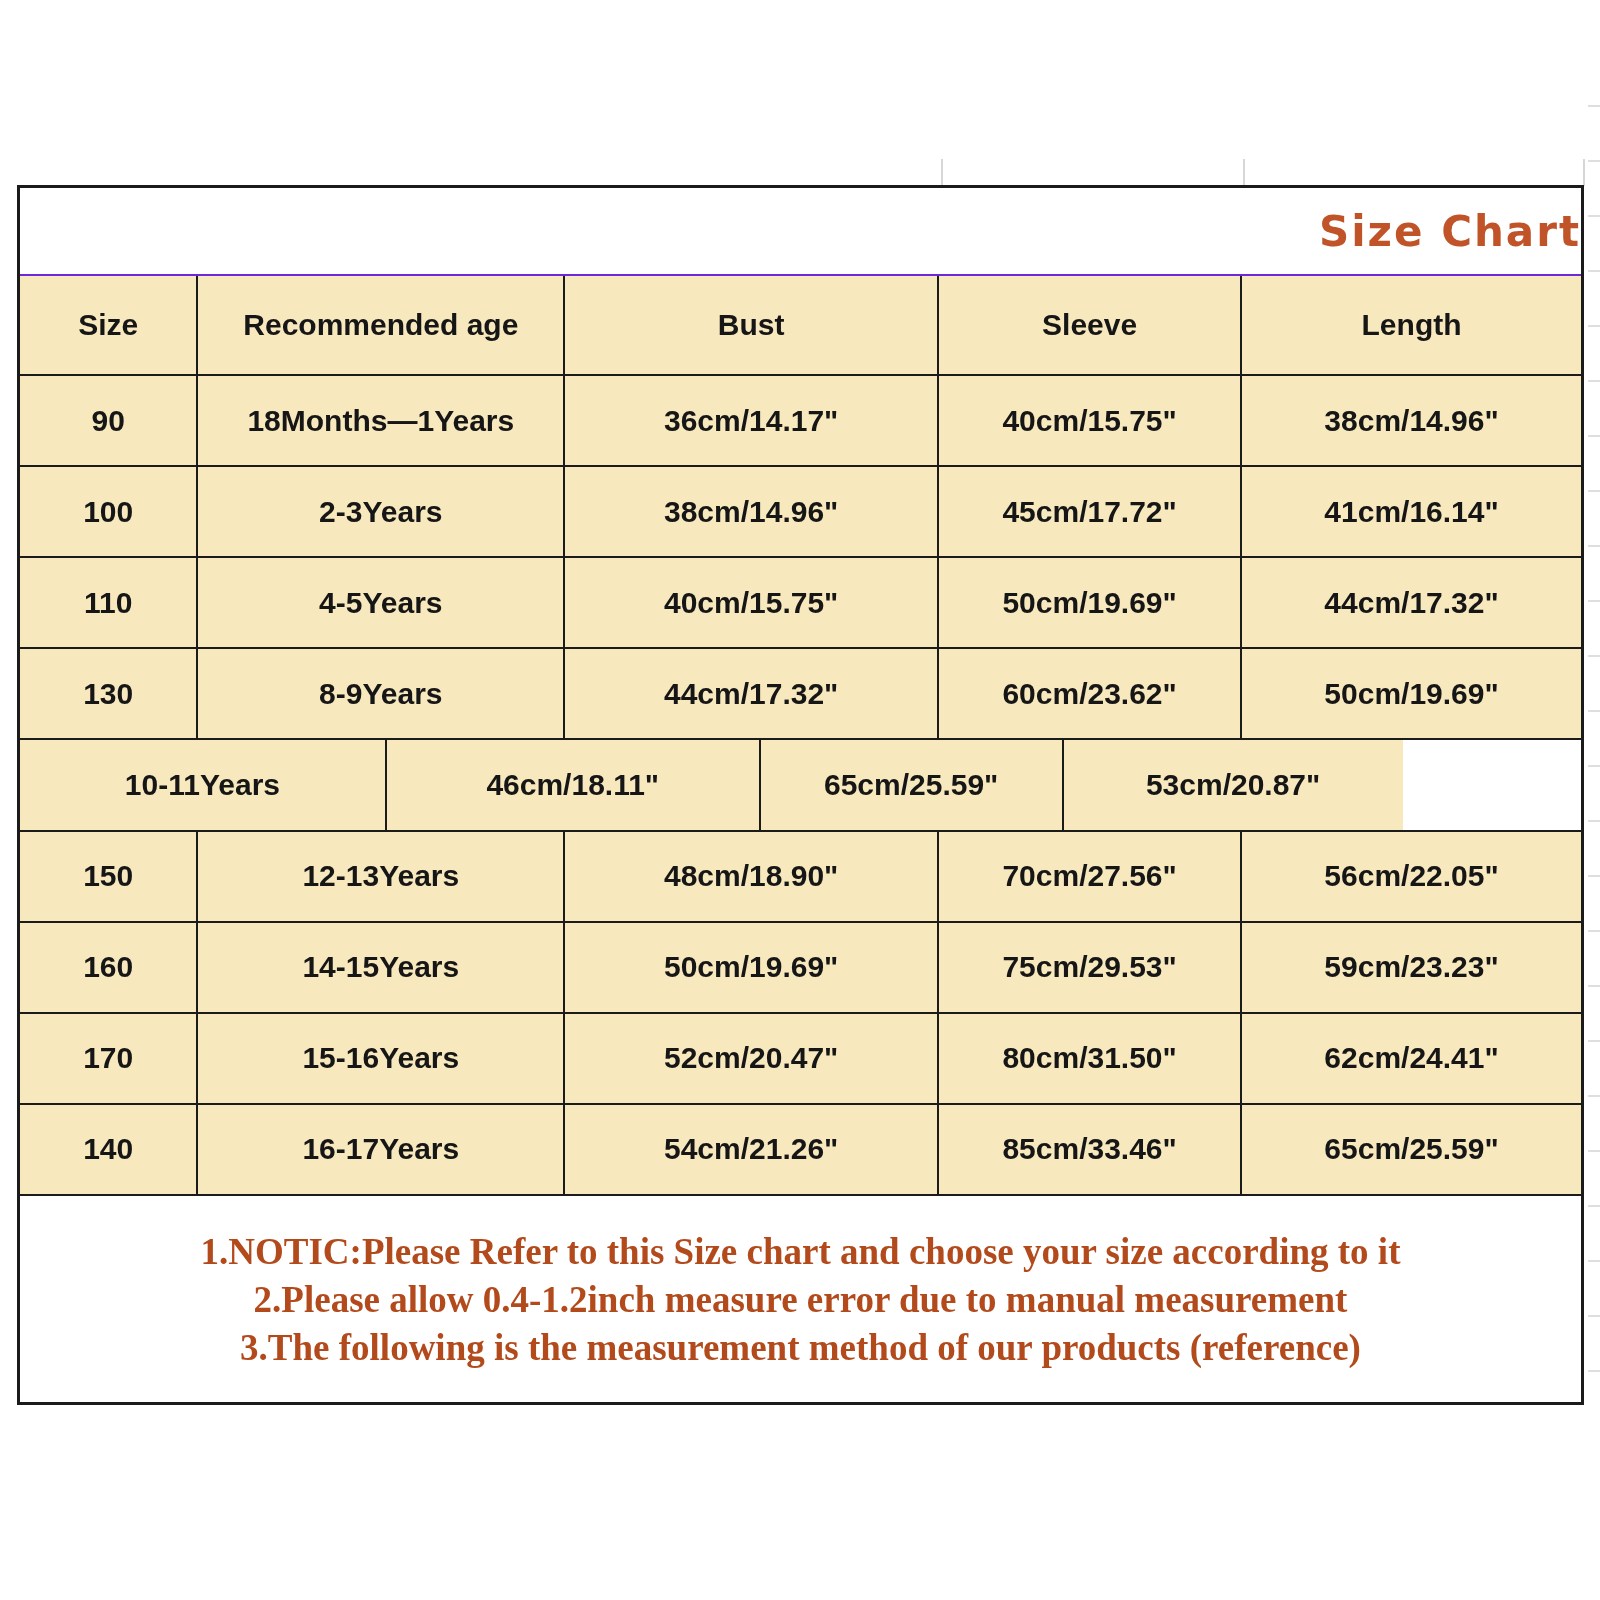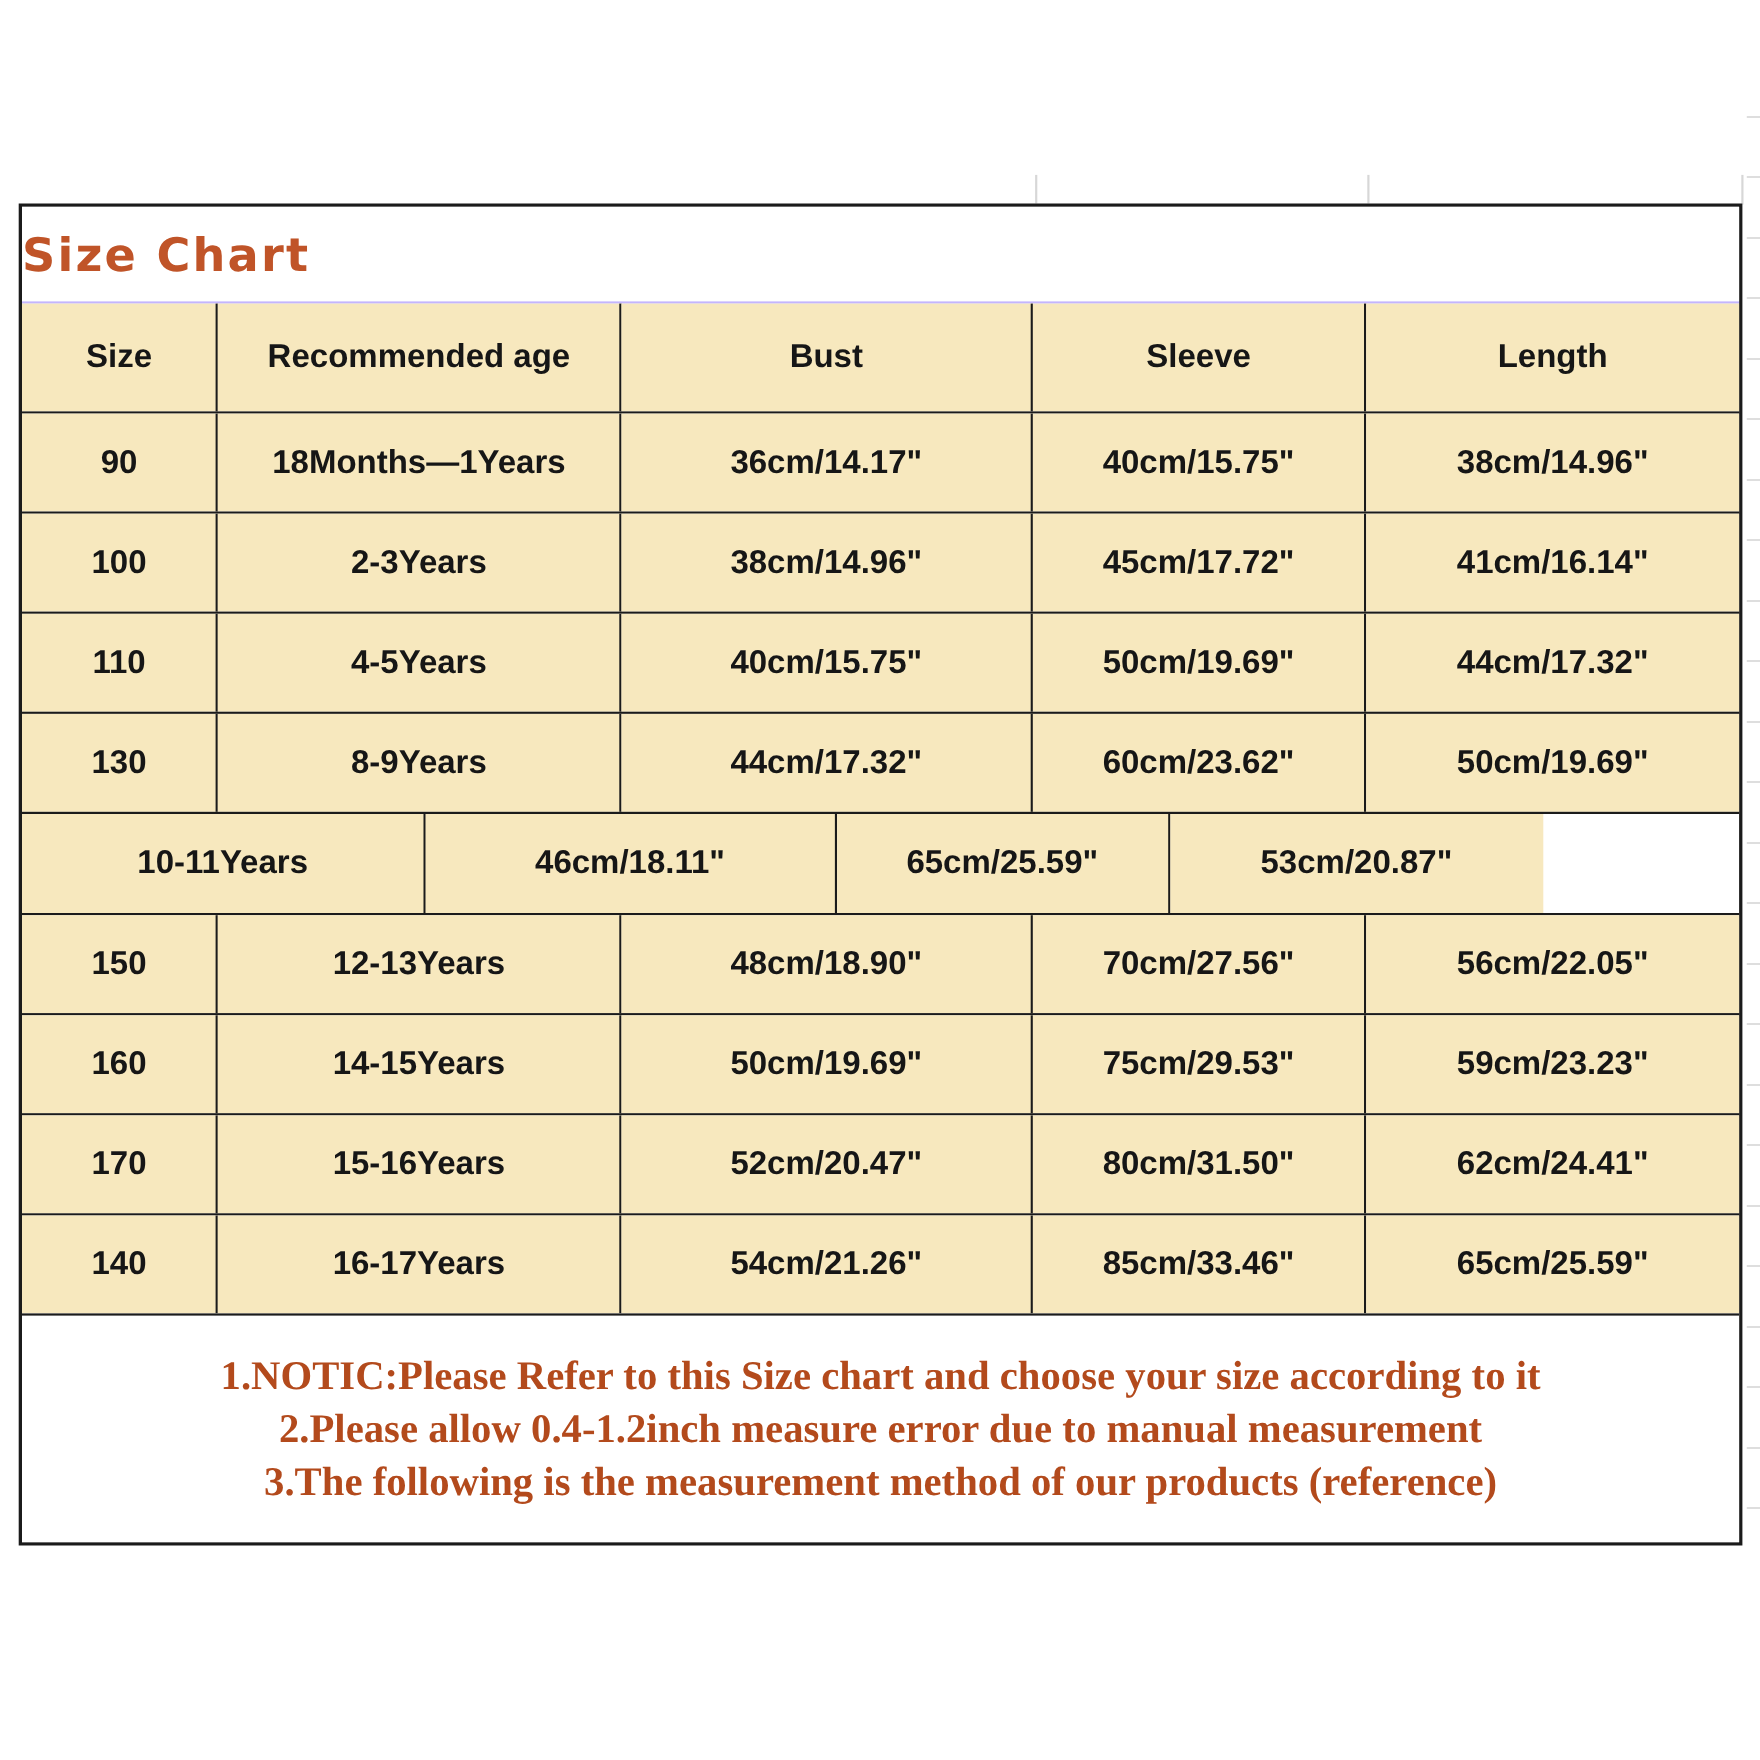--- a/index.html
+++ b/index.html
@@ -23,32 +23,32 @@
   .size-table{
     position:absolute;left:17px;top:185px;
     width:1567px;height:1220px;
     border:3px solid #1b1b1b;
     box-sizing:border-box;
     display:flex;flex-direction:column;
     background:#ffffff;
   }
   .title-row{
     height:86px;flex:0 0 86px;
-    display:flex;align-items:center;justify-content:flex-start;
+    display:flex;align-items:center;justify-content:flex-end;
     background:#ffffff;
   }
   .title-text{
     font-family:"DejaVu Sans", sans-serif;
     font-size:42px;font-weight:600;letter-spacing:2px;
     color:#C05428;
   }
   .header-row{
     flex:0 0 98px;
     display:flex;
-    border-top:2px solid #c4b5fd;
+    border-top:2px solid #6d28d9;
   }
   .body-rows{
     flex:1 1 auto;
     display:flex;flex-direction:column;
   }
   .t-row{
     flex:1 1 0;
     display:flex;
     border-top:2px solid #1b1b1b;
   }

